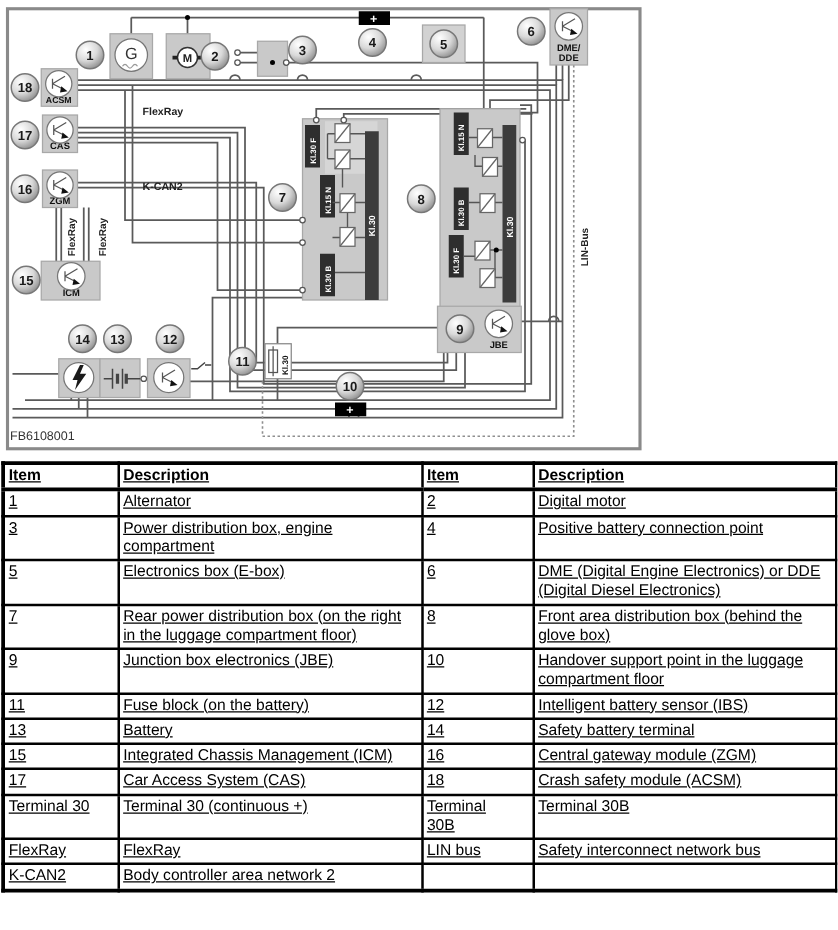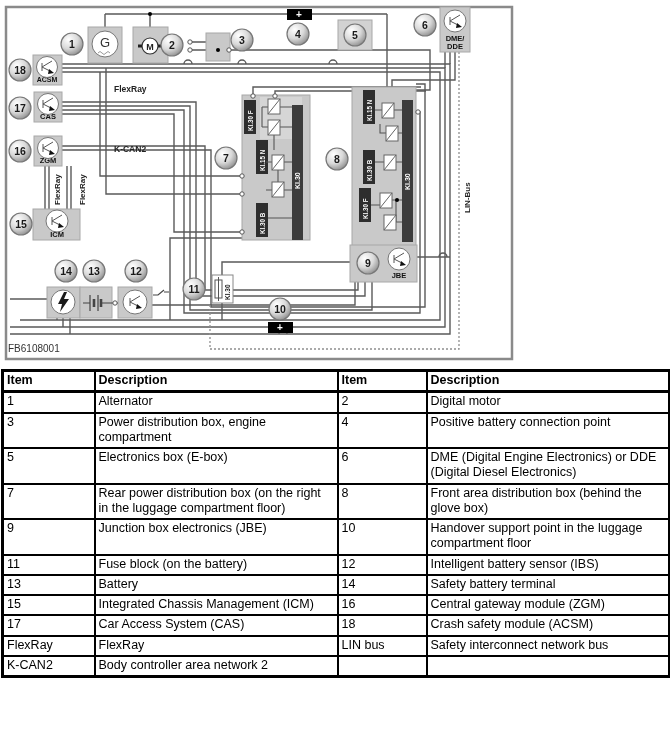--- a/index.html
+++ b/index.html
@@ -6,21 +6,21 @@
   .stage{position:relative;width:670px;height:744px;background:#fff;
          font-family:"Liberation Sans",sans-serif;overflow:hidden;}
   .diagram-wrap{position:absolute;top:0;left:0;width:516px;height:364px;}
   svg text{font-family:"Liberation Sans",sans-serif;}
   table.legend{position:absolute;top:369px;left:1px;width:667px;
                border-collapse:collapse;table-layout:fixed;
                font-size:12.5px;color:#000;}
   table.legend th, table.legend td{
     border:2px solid #000;vertical-align:top;text-align:left;
     padding:1px 3px 2px 3px;line-height:1.22;font-weight:normal;
-    overflow:hidden;}
+    overflow:hidden;text-decoration:underline;}
   table.legend th{font-weight:bold;border-bottom:3px solid #000;font-size:12.5px;}
   table.legend{border:3px solid #000;}
   td.col3 div{max-width:55px;}
 </style>
 </head>
 <body>
 
 <div class="stage">
 
   <div class="diagram-wrap">
@@ -413,20 +413,28 @@
         </tr>
         <tr>
           <td>17</td>
           <td>Car Access System (CAS)</td>
           <td class="col3">
             <div>18</div>
           </td>
           <td>Crash safety module (ACSM)</td>
         </tr>
         <tr>
+          <td>Terminal 30</td>
+          <td>Terminal 30 (continuous +)</td>
+          <td class="col3">
+            <div>Terminal 30B</div>
+          </td>
+          <td>Terminal 30B</td>
+        </tr>
+        <tr>
           <td>FlexRay</td>
           <td>FlexRay</td>
           <td class="col3">
             <div>LIN bus</div>
           </td>
           <td>Safety interconnect network bus</td>
         </tr>
         <tr>
           <td>K-CAN2</td>
           <td>Body controller area network 2</td>

